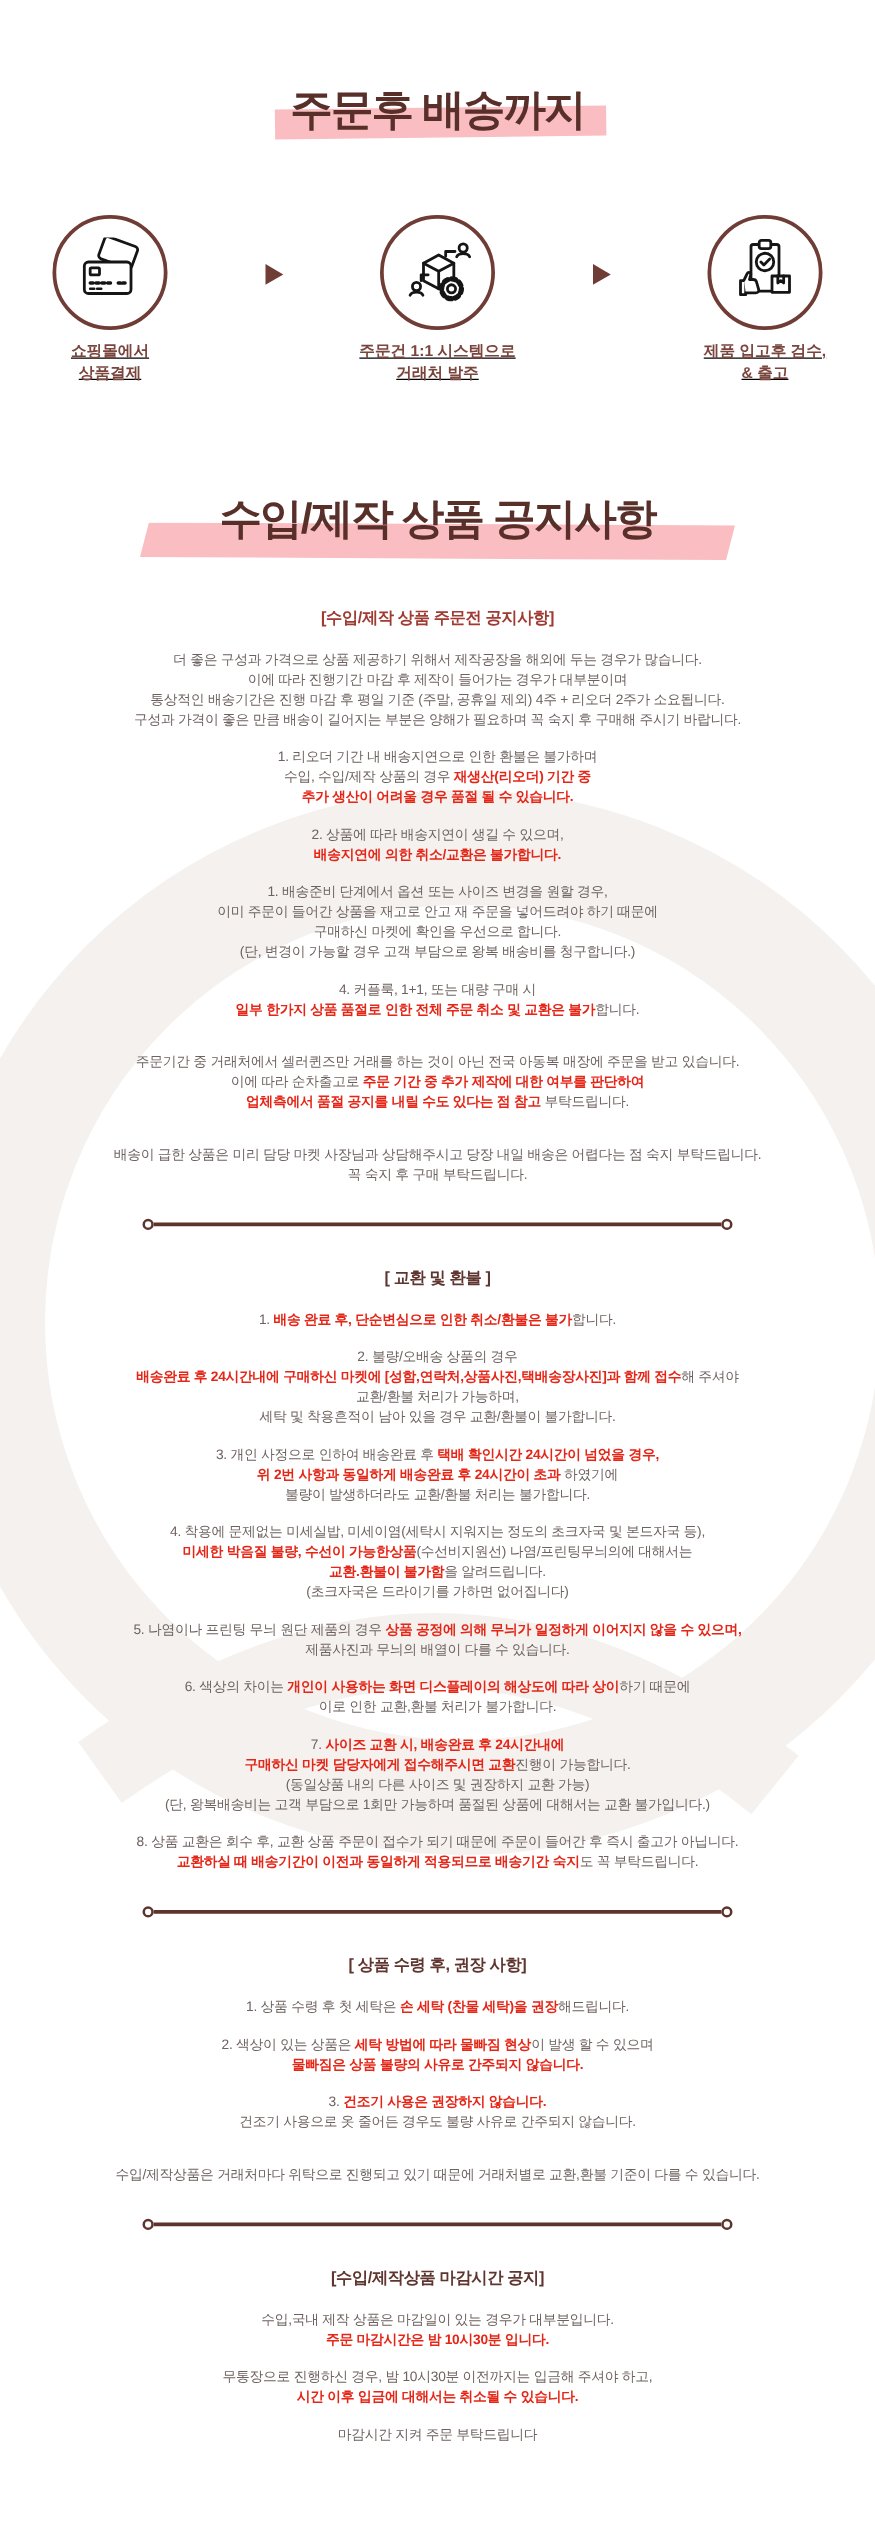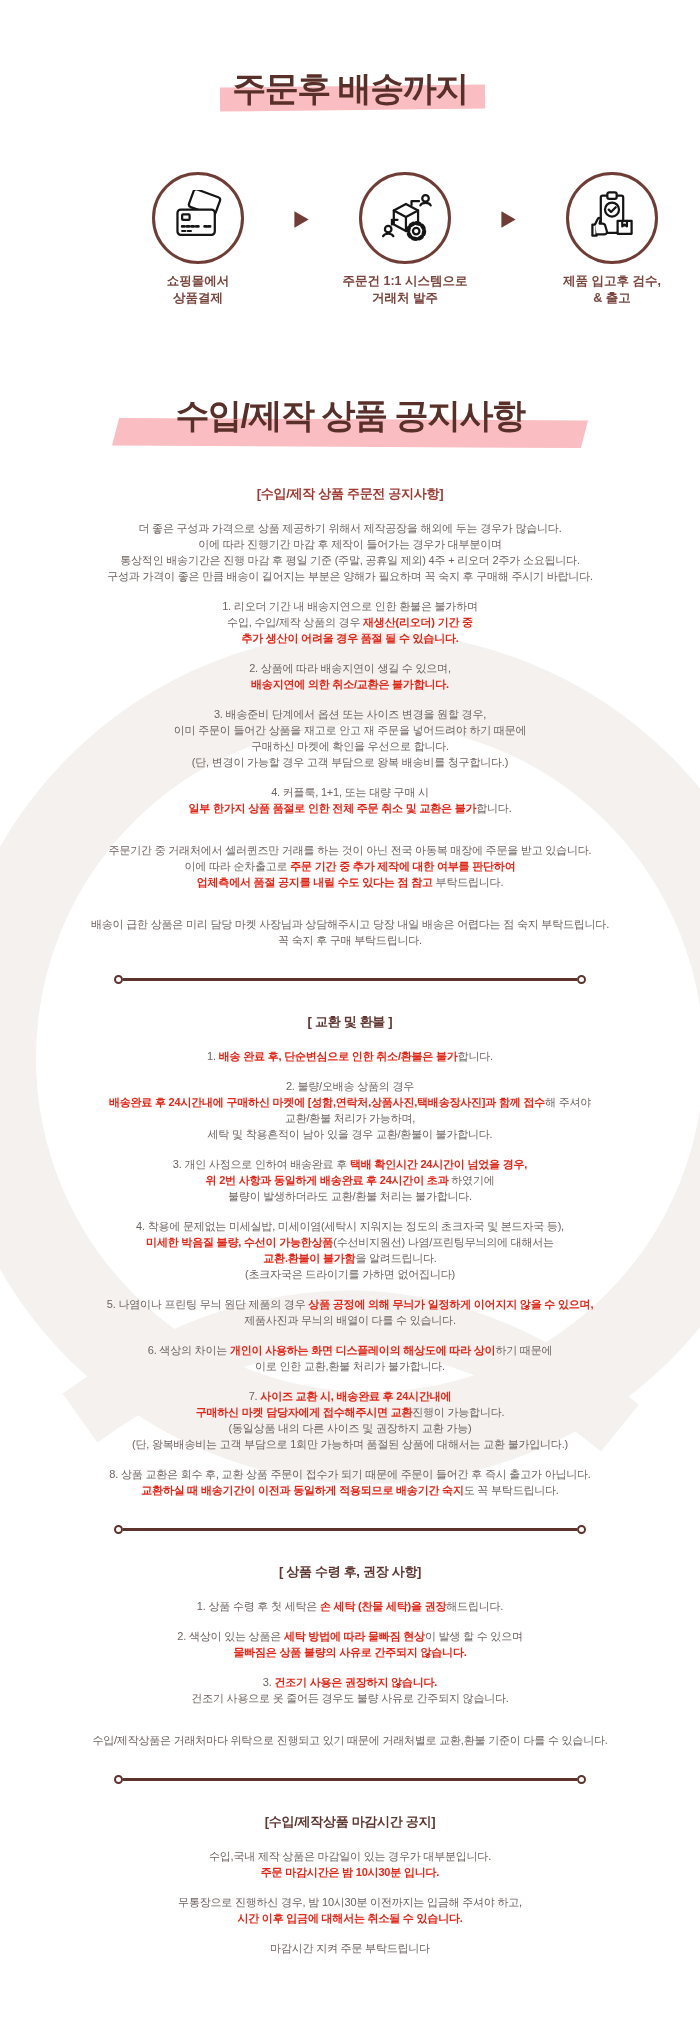--- a/index.html
+++ b/index.html
@@ -26,21 +26,21 @@
   .big-title{font-size:34px;font-weight:800;letter-spacing:-1.5px;color:var(--title-brown);line-height:44px;}
   .hl1{position:relative;display:inline-block;padding:0 8px;z-index:0;}
   .hl1::after{content:"";position:absolute;left:-4px;right:-10px;bottom:0px;height:24px;
     background:var(--pink);z-index:-1;transform:rotate(-0.7deg);}
   .title2-wrap{position:relative;margin-top:86px;height:56px;text-align:center;}
   .band2{position:absolute;left:112px;right:112px;top:25px;height:30px;background:var(--pink);
     clip-path:polygon(1.5% 0,100% 8%,98.5% 100%,0 92%);}
   .t2{position:relative;}
 
   
-  .steps{margin-top:62px;display:flex;justify-content:flex-end;align-items:flex-start;}
+  .steps{margin-top:62px;display:flex;justify-content:space-between;align-items:flex-start;text-decoration:underline;}
   .step{width:176px;display:flex;flex-direction:column;align-items:center;}
   .circle{width:92px;height:92px;border:3.5px solid var(--accent-brown);border-radius:50%;
     background:#fff;display:flex;align-items:center;justify-content:center;}
   .circle svg{width:56px;height:56px;}
   .icon{fill:none;stroke:var(--icon-black);stroke-width:2.4;stroke-linecap:round;stroke-linejoin:round;}
   .slabel{margin-top:9px;text-align:center;font-size:12.5px;font-weight:bold;
     color:var(--label-brown);line-height:17px;}
   .arrow{margin-top:38px;padding:0 7px;}
   .arrow svg{width:17px;height:19px;fill:var(--accent-brown);}
 
@@ -167,21 +167,21 @@
           <div class="tblock">
             <div class="tline"><span>1. 리오더 기간 내 배송지연으로 인한 환불은 불가하며</span></div>
             <div class="tline"><span>수입, 수입/제작 상품의 경우 </span><span class="em">재생산(리오더) 기간 중</span></div>
             <div class="tline"><span class="em">추가 생산이 어려울 경우 품절 될 수 있습니다.</span></div>
           </div>
           <div class="tblock">
             <div class="tline"><span>2. 상품에 따라 배송지연이 생길 수 있으며,</span></div>
             <div class="tline"><span class="em">배송지연에 의한 취소/교환은 불가합니다.</span></div>
           </div>
           <div class="tblock">
-            <div class="tline"><span>3. 배송준비 단계에서 옵션 또는 사이즈 변경을 원할 경우,</span></div>
+            <div class="tline"><span>1. 배송준비 단계에서 옵션 또는 사이즈 변경을 원할 경우,</span></div>
             <div class="tline"><span>이미 주문이 들어간 상품을 재고로 안고 재 주문을 넣어드려야 하기 때문에</span></div>
             <div class="tline"><span>구매하신 마켓에 확인을 우선으로 합니다.</span></div>
             <div class="tline"><span>(단, 변경이 가능할 경우 고객 부담으로 왕복 배송비를 청구합니다.)</span></div>
           </div>
           <div class="tblock">
             <div class="tline"><span>4. 커플룩, 1+1, 또는 대량 구매 시</span></div>
             <div class="tline"><span class="em">일부 한가지 상품 품절로 인한 전체 주문 취소 및 교환은 불가</span><span>합니다.</span></div>
           </div>
           <div class="tblock gap-lg">
             <div class="tline"><span>주문기간 중 거래처에서 셀러퀸즈만 거래를 하는 것이 아닌 전국 아동복 매장에 주문을 받고 있습니다.</span></div>

